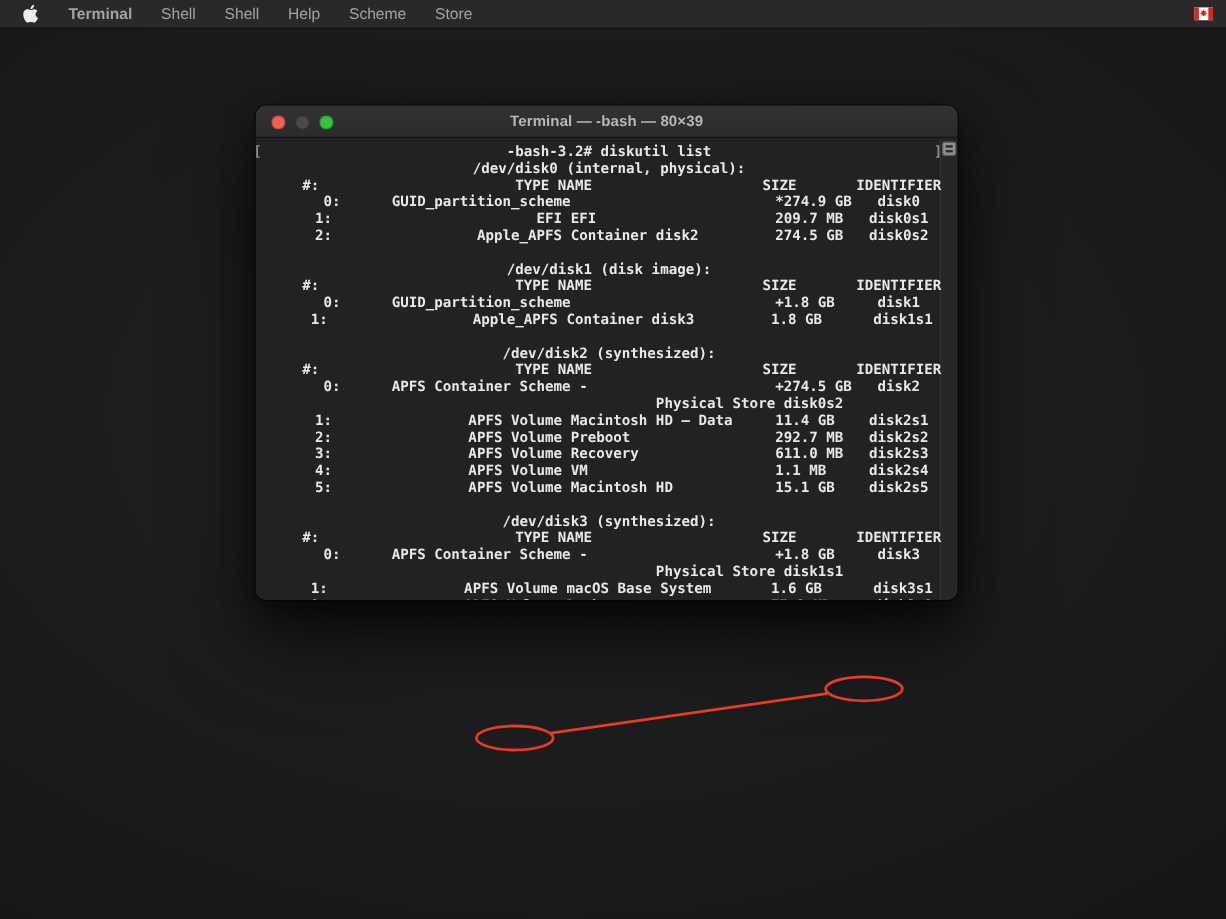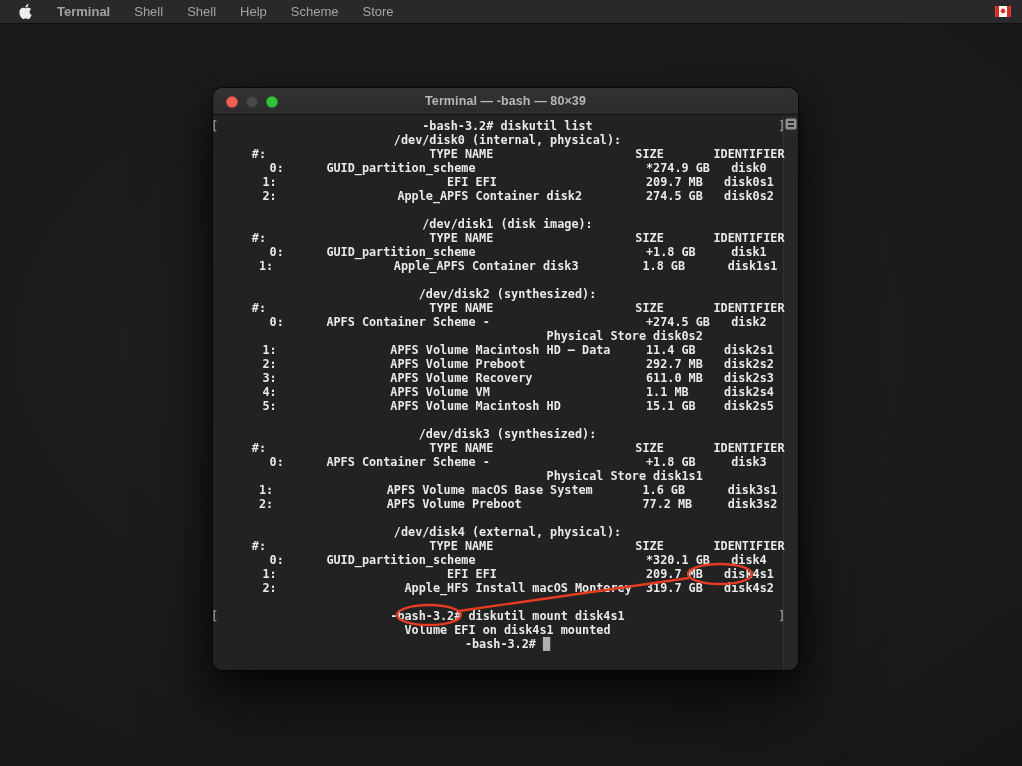--- a/index.html
+++ b/index.html
@@ -22,21 +22,21 @@
     box-shadow:0 1px 0 rgba(0,0,0,.35);
     z-index:5;
   }
   .apple { margin-left:19px; display:flex; align-items:center; }
   .apple svg { width:13px; height:15px; fill:#ededed; }
   .menu-item { padding:0 12px; line-height:23px; }
   .menu-item.app { font-weight:bold; margin-left:13px; }
   .menu-status { position:absolute; right:11px; top:5px; }
   
   .window {
-    position:absolute; left:213px; top:88px; width:585px; height:582px;
+    position:absolute; left:213px; top:88px; width:585px; height:412px;
     border-radius:9px;
     background:#232324;
     box-shadow: 0 30px 70px rgba(0,0,0,.70), 0 10px 25px rgba(0,0,0,.5), 0 0 0 1px rgba(0,0,0,.55);
     overflow:hidden;
     z-index:2;
   }
   .titlebar {
     position:absolute; top:0; left:0; right:0; height:27px;
     background:linear-gradient(#323234,#2b2b2d);
     border-bottom:1px solid #161617;

